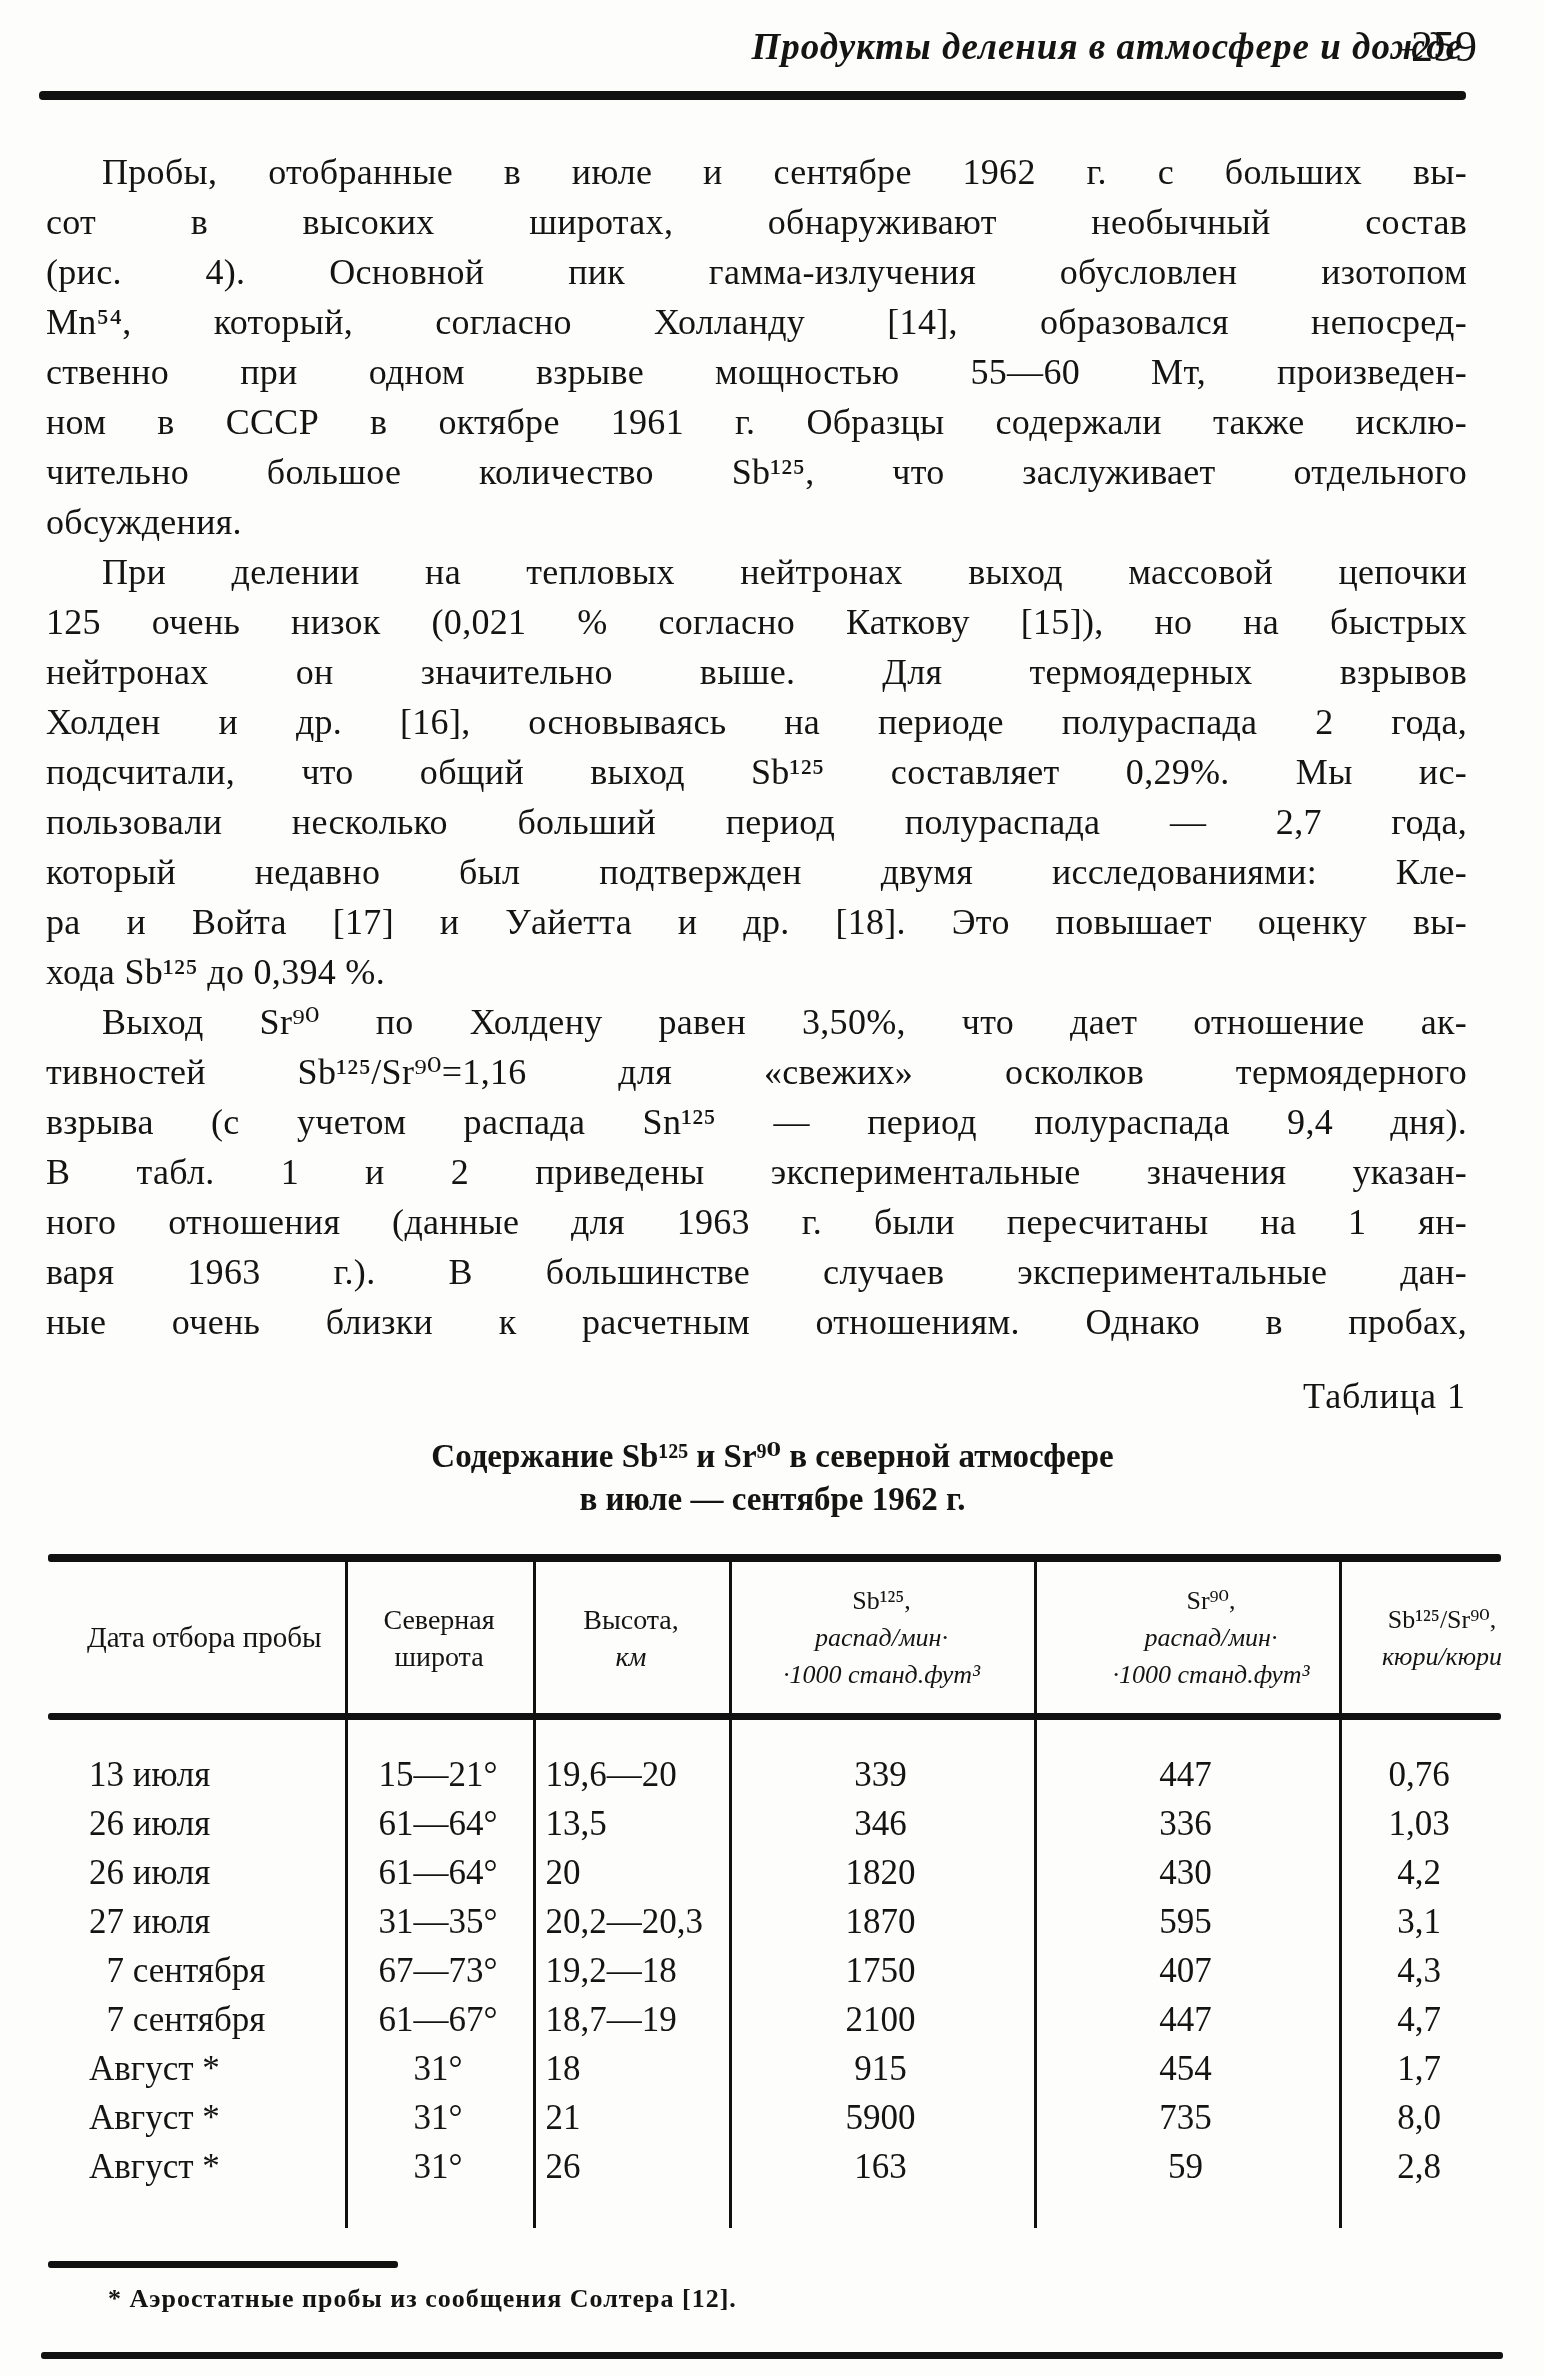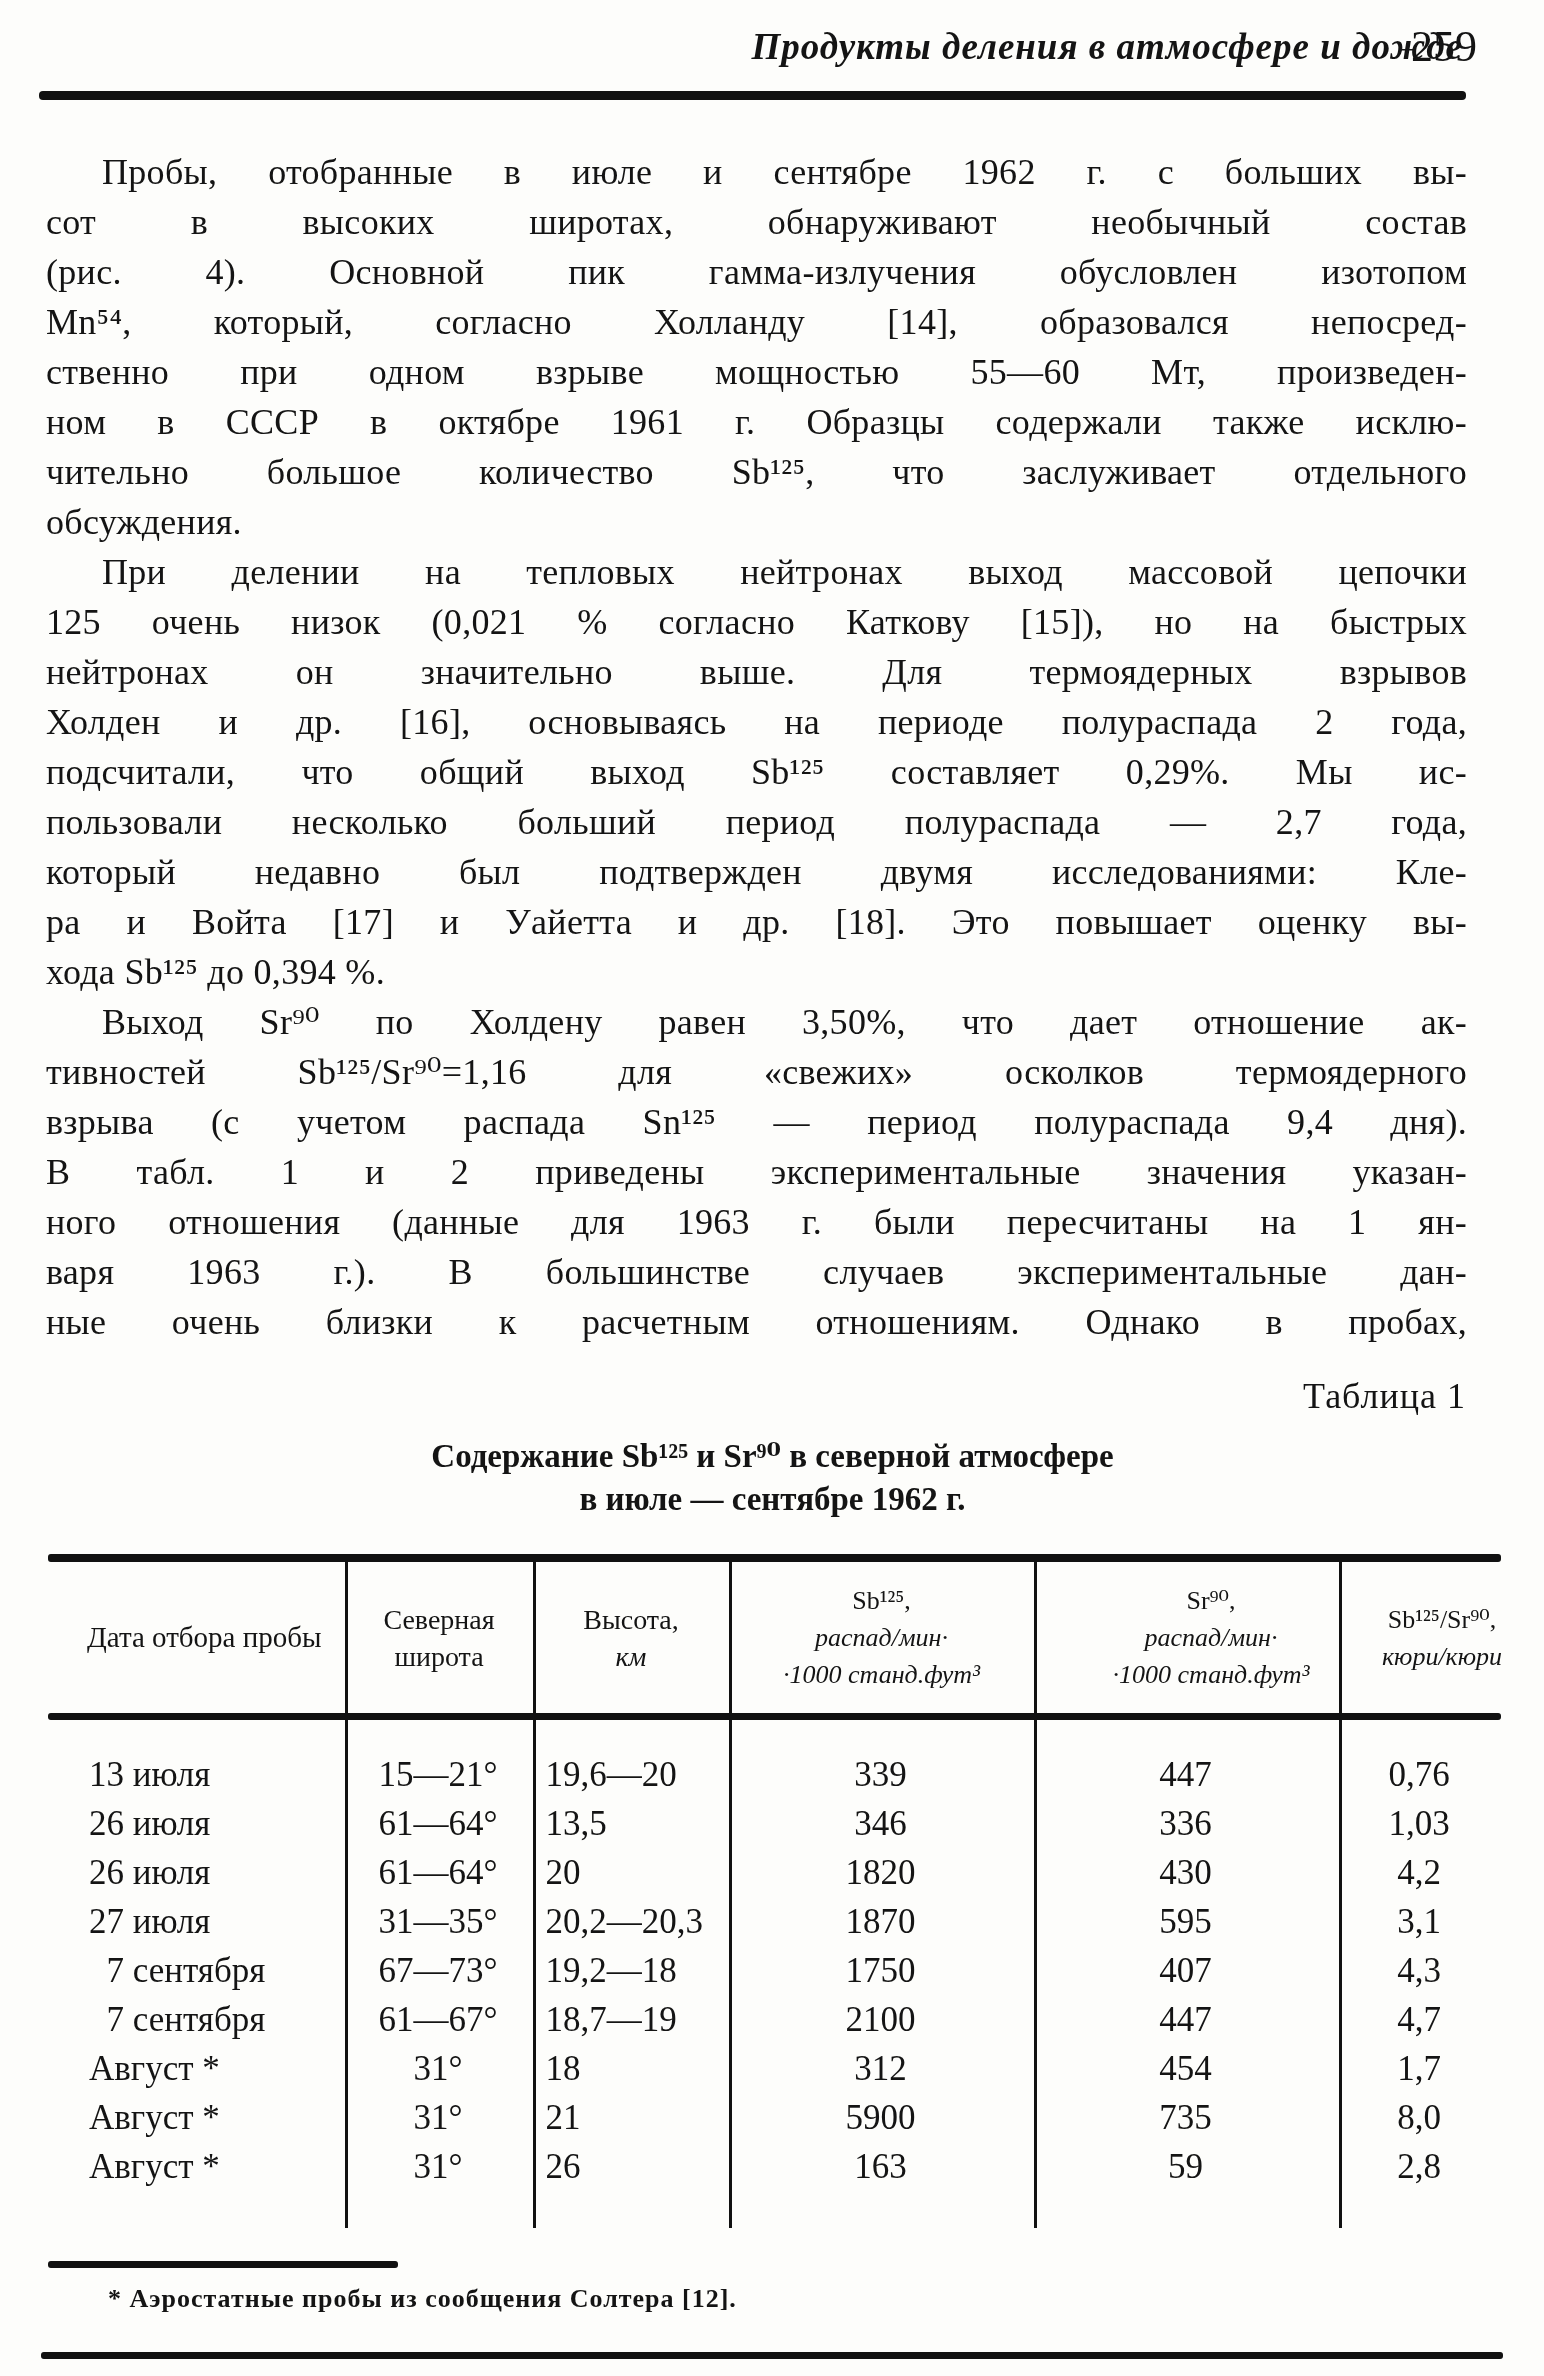--- a/index.html
+++ b/index.html
@@ -177,21 +177,21 @@
       <div class="cell c2">61—67°</div>
       <div class="cell c3">18,7—19</div>
       <div class="cell c4">2100</div>
       <div class="cell c5">447</div>
       <div class="cell c6">4,7</div>
     </div>
     <div class="trow">
       <div class="cell c1">Август *</div>
       <div class="cell c2">31°</div>
       <div class="cell c3">18</div>
-      <div class="cell c4">312</div>
+      <div class="cell c4">915</div>
       <div class="cell c5">454</div>
       <div class="cell c6">1,7</div>
     </div>
     <div class="trow">
       <div class="cell c1">Август *</div>
       <div class="cell c2">31°</div>
       <div class="cell c3">21</div>
       <div class="cell c4">5900</div>
       <div class="cell c5">735</div>
       <div class="cell c6">8,0</div>

